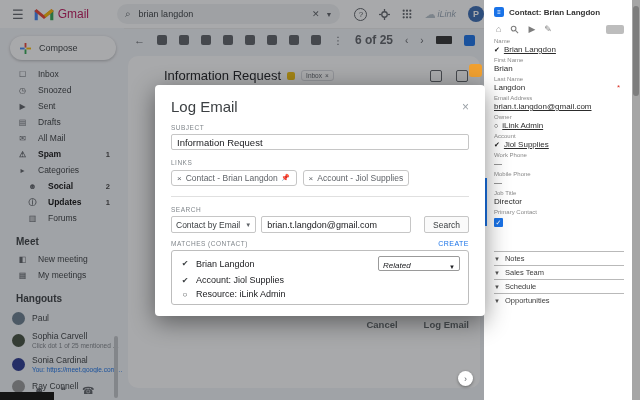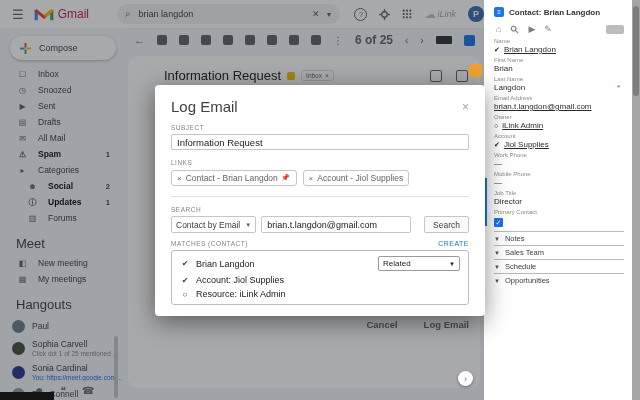--- a/index.html
+++ b/index.html
@@ -33,21 +33,21 @@
   #leftnav{position:absolute;left:0;top:28px;width:124px;height:372px;background:#f3f5f8;overflow:hidden;}
   .compose{margin:8px 0 6px 10px;width:96px;height:24px;background:#fff;border-radius:12px;
            box-shadow:0 1px 3px rgba(0,0,0,.25);display:flex;align-items:center;gap:8px;
            padding-left:10px;font-size:9px;color:#3c4043;}
   .nav-row{display:flex;align-items:center;height:16px;padding-left:16px;font-size:8.5px;color:#3c4043;}
   .nav-row .ni{width:13px;font-size:8px;color:#5f6368;margin-right:9px;text-align:center;}
   .nav-row.f-indent{padding-left:26px;}
   .nav-row.f-bold{font-weight:bold;color:#111;}
   .nav-row .cnt{margin-left:auto;margin-right:14px;font-size:7.5px;color:#444;}
   .nav-row .cnt:empty{display:none;}
-  .sec-title{font-size:13px;font-weight:normal;color:#3c4043;padding:10px 0 4px 16px;}
+  .sec-title{font-size:10px;font-weight:bold;color:#3c4043;padding:10px 0 4px 16px;}
   .hang-row{display:flex;align-items:center;gap:7px;padding:3px 0 3px 12px;}
   .hang-row [data-avatar]{width:13px;height:13px;border-radius:50%;background:#8a8a8a;flex:none;margin-top:1px;}
   .hang-name{font-size:8.5px;color:#3c4043;}
   .hang-sub{font-size:6.5px;color:#80868b;margin-top:1px;max-width:92px;white-space:nowrap;
             overflow:hidden;text-overflow:ellipsis;}
   .hang-sub:empty{display:none;}
   .f-sublink .hang-sub{color:#1a73e8;text-decoration:underline;}
   .hang-scroll{position:absolute;left:114px;top:308px;width:4px;height:62px;background:#c4c7ca;border-radius:2px;}
   .foot-icons{position:absolute;left:34px;bottom:4px;display:flex;gap:16px;font-size:10px;color:#5f6368;}
 
@@ -103,21 +103,21 @@
                     padding:0 5px;outline:none;font-family:"Liberation Sans",sans-serif;color:#202124;}
   .btn-search{height:17px;border:1px solid #c6c6c6;border-radius:2px;background:#fafafa;
               font-size:8.5px;color:#3c4043;padding:0 8px;margin-left:8px;
               font-family:"Liberation Sans",sans-serif;}
   .matches-head{display:flex;margin-top:7px;}
   .create-link{margin-left:auto;font-size:7px;color:#1a73e8;letter-spacing:.5px;}
   .matchbox{border:1px solid #bdbdbd;border-radius:3px;margin-top:3px;padding:3px 0;}
   .match-row{display:flex;align-items:center;gap:6px;padding:2px 8px;font-size:9px;color:#202124;}
   .match-row .mi{width:10px;text-align:center;font-size:8px;color:#3c4043;}
   .rel-select{margin-left:auto;border:1px solid #9a9a9a;border-radius:2px;height:13px;width:72px;
-              display:flex;align-items:center;font-size:8px;color:#202124;padding:0 4px;}
+              display:flex;align-items:flex-end;font-size:8px;color:#202124;padding:0 4px;font-style:italic;}
   .rel-select .car{margin-left:auto;font-size:6px;}
   .rel-select:has(> span:empty){display:none;}
   .m-foot{display:flex;justify-content:flex-end;gap:26px;margin-top:14px;font-size:9.5px;
           color:#3c4043;font-weight:bold;}
 
   
   #sidepanel{position:absolute;left:484px;top:0;width:148px;height:400px;background:#ffffff;
              box-sizing:border-box;padding:7px 8px 0 10px;font-size:8px;}
   .sp-title-row{display:flex;align-items:center;gap:5px;}
   .sp-badge{width:10px;height:10px;background:#1a73e8;border-radius:2px;flex:none;
@@ -129,21 +129,21 @@
   .sp-label{font-size:6px;color:#8a8a8a;}
   .sp-value{font-size:8px;color:#2c2c2c;display:flex;align-items:center;gap:4px;margin-top:1px;}
   .sp-value .pfx{font-size:7px;color:#222;}
   .sp-value .pfx:empty{display:none;}
   .f-link .sp-val-text{text-decoration:underline;}
   .sp-req{display:none;color:#d93025;margin-left:auto;margin-right:4px;}
   .f-required .sp-req{display:inline;}
   .sp-check{display:none;width:9px;height:9px;background:#1a73e8;border-radius:1px;color:#fff;
             font-size:7px;align-items:center;justify-content:center;margin-top:2px;}
   .f-checkbox .sp-check{display:flex;}
-  .sp-sections{margin-top:4px;}
+  .sp-sections{margin-top:24px;}
   .sp-section{border-top:1px solid #b9b9b9;height:13px;display:flex;align-items:center;gap:5px;
               font-size:7.5px;color:#3c3c3c;}
   .sp-section .tri{font-size:6px;color:#555;}
   .blue-strip{position:absolute;left:0px;top:178px;width:3px;height:48px;background:#1a73e8;}
 
   #winscroll{position:absolute;left:632px;top:0;width:8px;height:400px;background:#a5a5a5;z-index:12;}
   #winscroll .thumb{position:absolute;left:1px;top:6px;width:6px;height:90px;background:#7d7d7d;border-radius:3px;}
   #corner-black{position:absolute;left:0;top:392px;width:54px;height:8px;background:#141414;z-index:7;}
 </style>
 </head>

